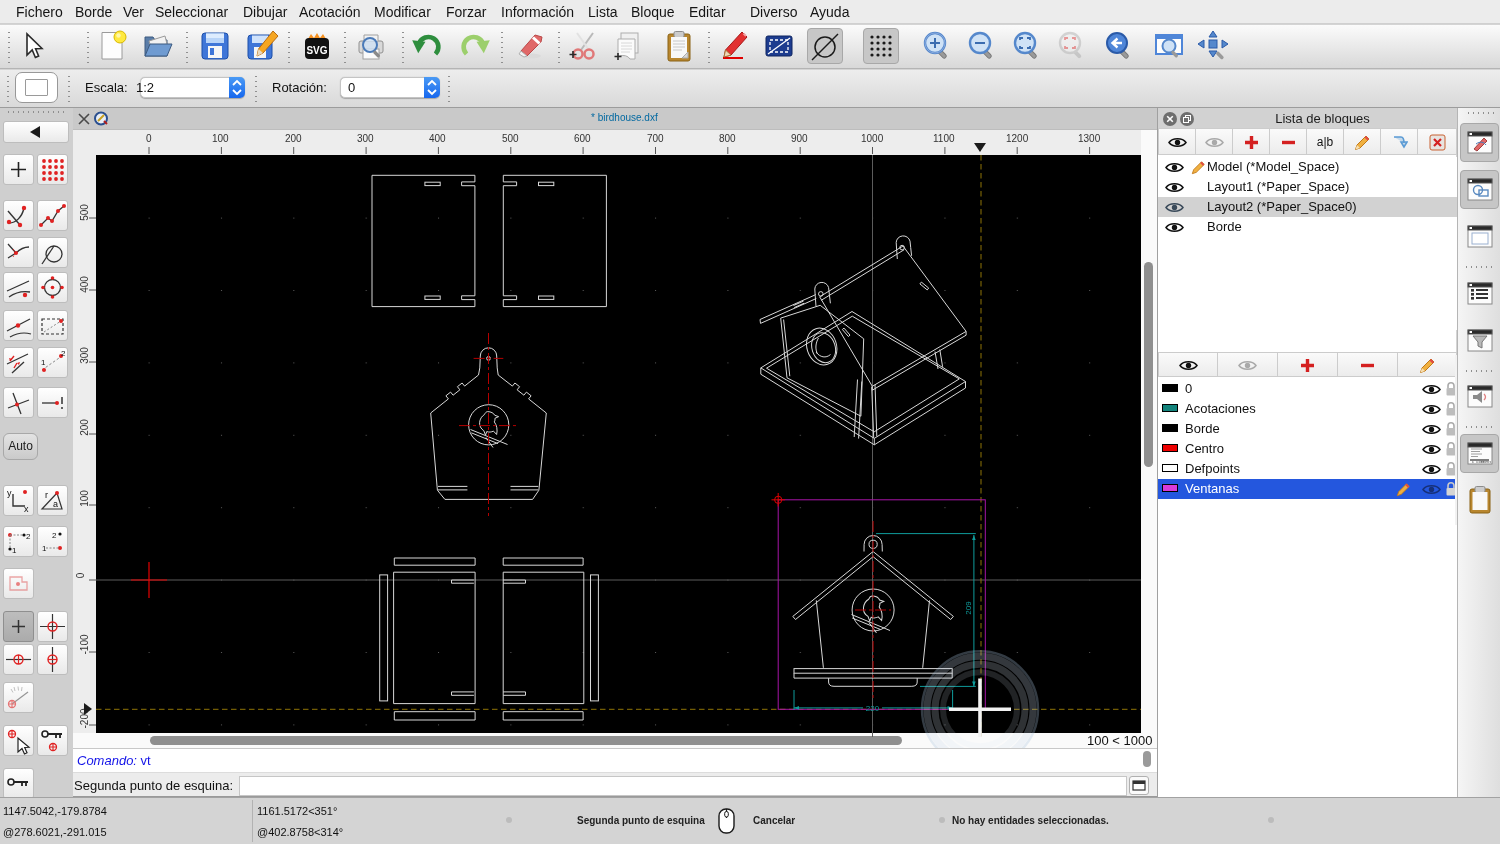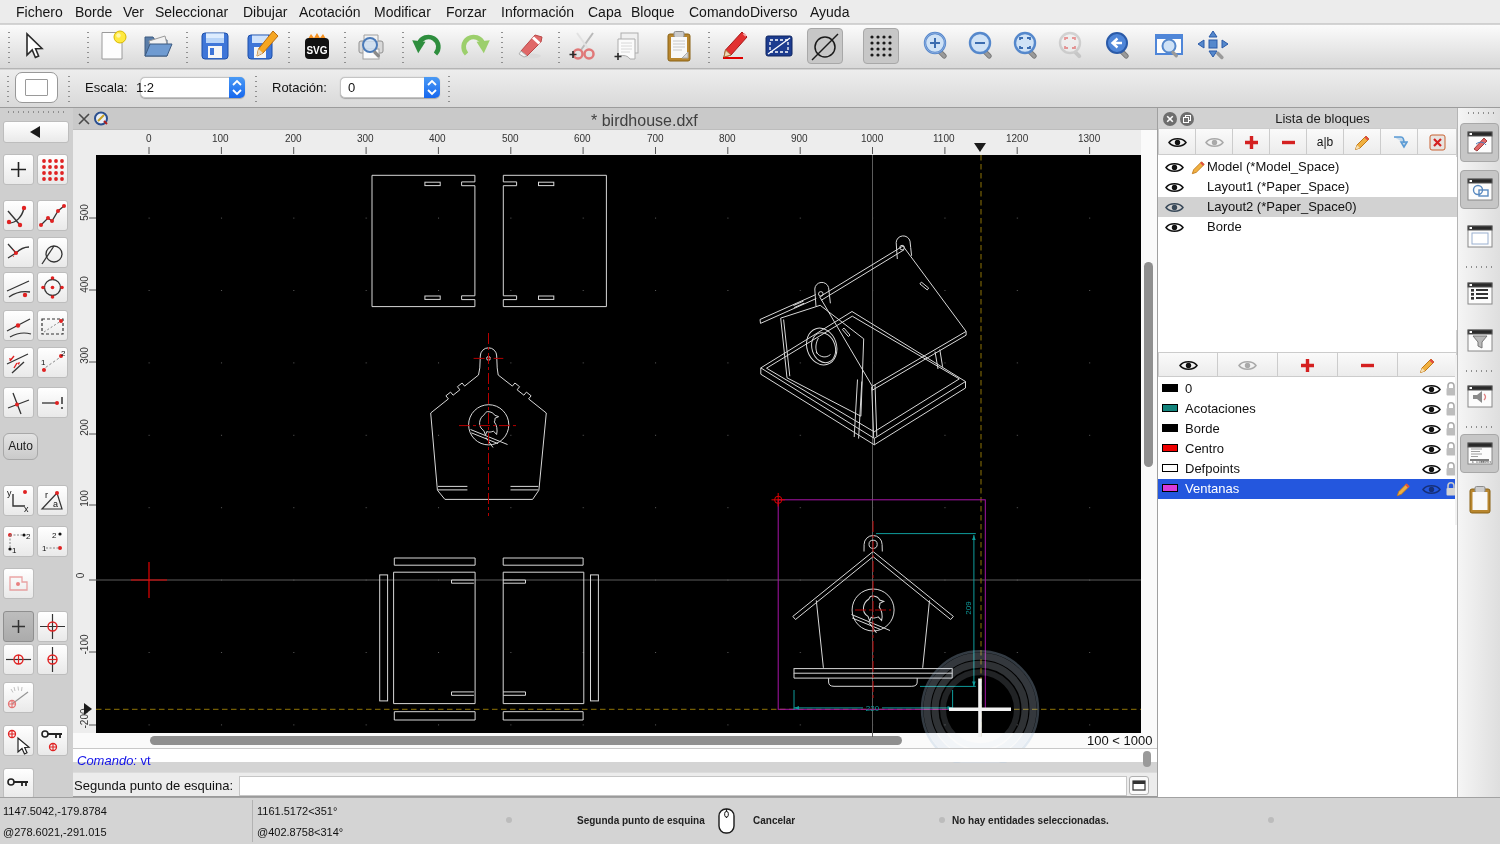--- a/index.html
+++ b/index.html
@@ -15,21 +15,21 @@
 .pressedbtn{position:absolute;top:3px;width:36px;height:36px;background:#c7c7c7;border:1px solid #a8a8a8;border-radius:4px;}
 .sidebar{left:0;top:108px;width:73px;height:692px;background:#cfcfcf;}
 .sbtn{position:absolute;width:31px;height:31px;background:linear-gradient(#ffffff,#e9e9e9);border:1px solid #bdbdbd;border-radius:3px;}
 .tabbar{left:73px;top:108px;width:1084px;height:22px;background:#c9c9c9;border-bottom:1px solid #bdbdbd;}
 .hruler{left:73px;top:130px;width:1084px;height:25px;background:#ededed;}
 .vruler{left:73px;top:155px;width:23px;height:582px;background:#ededed;}
 .rlabel{position:absolute;font-size:10px;color:#333;}
 .canvasbg{left:96px;top:155px;width:1045px;height:582px;background:#000;}
 .vsb{left:1141px;top:130px;width:16px;height:607px;background:#fafafa;}
 .hsbrow{left:73px;top:733px;width:1084px;height:15px;background:#fafafa;}
-.cmdrow1{left:73px;top:748px;width:1084px;height:14px;background:#fff;border-top:1px solid #c8c8c8;}
+.cmdrow1{left:73px;top:748px;width:1084px;height:28px;background:#fff;border-top:1px solid #c8c8c8;}
 .cmdrow2{left:73px;top:772px;width:1084px;height:25px;background:#ececec;border-top:1px solid #dcdcdc;border-bottom:1px solid #9a9a9a;}
 .rpanel{left:1157px;top:108px;width:299px;height:689px;background:#fff;border-left:1px solid #a0a0a0;}
 .ptitle{position:absolute;left:0;width:299px;height:21px;background:#d2d2d2;border-bottom:1px solid #bdbdbd;}
 .ptitle .t{position:absolute;left:15px;width:100%;text-align:center;top:3px;font-size:13px;color:#1c1c1c;}
 .circbtn{position:absolute;top:3.5px;width:14px;height:14px;border-radius:50%;background:#6e6e6e;color:#fff;}
 .ptbar{position:absolute;left:0;width:299px;background:#f2f2f2;}
 .ptcell{position:absolute;top:0;height:100%;background:linear-gradient(#fafafa,#ececec);border:1px solid #cccccc;}
 .lrow{position:absolute;left:0;width:299px;height:20px;font-size:13px;color:#111;}
 .strip{left:1457px;top:108px;width:43px;height:689px;background:linear-gradient(to right,#f5f5f5,#dedede);border-left:1px solid #b5b5b5;}
 .stripbtn{position:absolute;left:2px;width:39px;height:39px;border-radius:4px;}
@@ -44,23 +44,23 @@
 <div class="abs menubar">
 <span style="left:16px">Fichero</span>
 <span style="left:75px">Borde</span>
 <span style="left:123px">Ver</span>
 <span style="left:155px">Seleccionar</span>
 <span style="left:243px">Dibujar</span>
 <span style="left:299px">Acotación</span>
 <span style="left:374px">Modificar</span>
 <span style="left:446px">Forzar</span>
 <span style="left:501px">Información</span>
-<span style="left:588px">Capa</span>
+<span style="left:588px">Lista</span>
 <span style="left:631px">Bloque</span>
-<span style="left:689px">Comando</span>
+<span style="left:689px">Editar</span>
 <span style="left:750px">Diverso</span>
 <span style="left:810px">Ayuda</span>
 </div>
 <div class="abs tb1">
 <div class="vdots" style="left:8px;top:5px;height:34px"></div>
 <div class="vdots" style="left:87px;top:5px;height:34px"></div>
 <div class="vdots" style="left:186px;top:5px;height:34px"></div>
 <div class="vdots" style="left:288px;top:5px;height:34px"></div>
 <div class="vdots" style="left:344px;top:5px;height:34px"></div>
 <div class="vdots" style="left:402px;top:5px;height:34px"></div>
@@ -478,21 +478,21 @@
 </div>
 <div class="abs tabbar">
 <svg style="position:absolute;left:5px;top:5px" width="12" height="12" viewBox="0 0 12 12">
         <path d="M1,1 L11,11 M1,11 L11,1" stroke="#4a4a4a" stroke-width="1.6"></path>
       </svg>
 <svg style="position:absolute;left:21px;top:3px" width="15" height="15" viewBox="0 0 15 15">
         <circle cx="7" cy="7.5" r="6" fill="#e8eef6" stroke="#2a4f8f" stroke-width="2"></circle>
         <path d="M4,10 L10,4" stroke="#c8a020" stroke-width="2"></path>
         <path d="M10,10 L13,13" stroke="#b02020" stroke-width="2"></path>
       </svg>
-<span style="position:absolute;left:518px;top:4px;font-size:16px;color:#404040">* birdhouse.dxf</span>
+<span style="position:absolute;left:518px;top:4px;font-size:10px;color:#0369a1">* birdhouse.dxf</span>
 </div>
 <div class="abs hruler">
 <span class="rlabel" style="left:73px;top:3px">0</span>
 <span class="rlabel" style="left:139px;top:3px">100</span>
 <span class="rlabel" style="left:212px;top:3px">200</span>
 <span class="rlabel" style="left:284px;top:3px">300</span>
 <span class="rlabel" style="left:356px;top:3px">400</span>
 <span class="rlabel" style="left:429px;top:3px">500</span>
 <span class="rlabel" style="left:501px;top:3px">600</span>
 <span class="rlabel" style="left:574px;top:3px">700</span>

